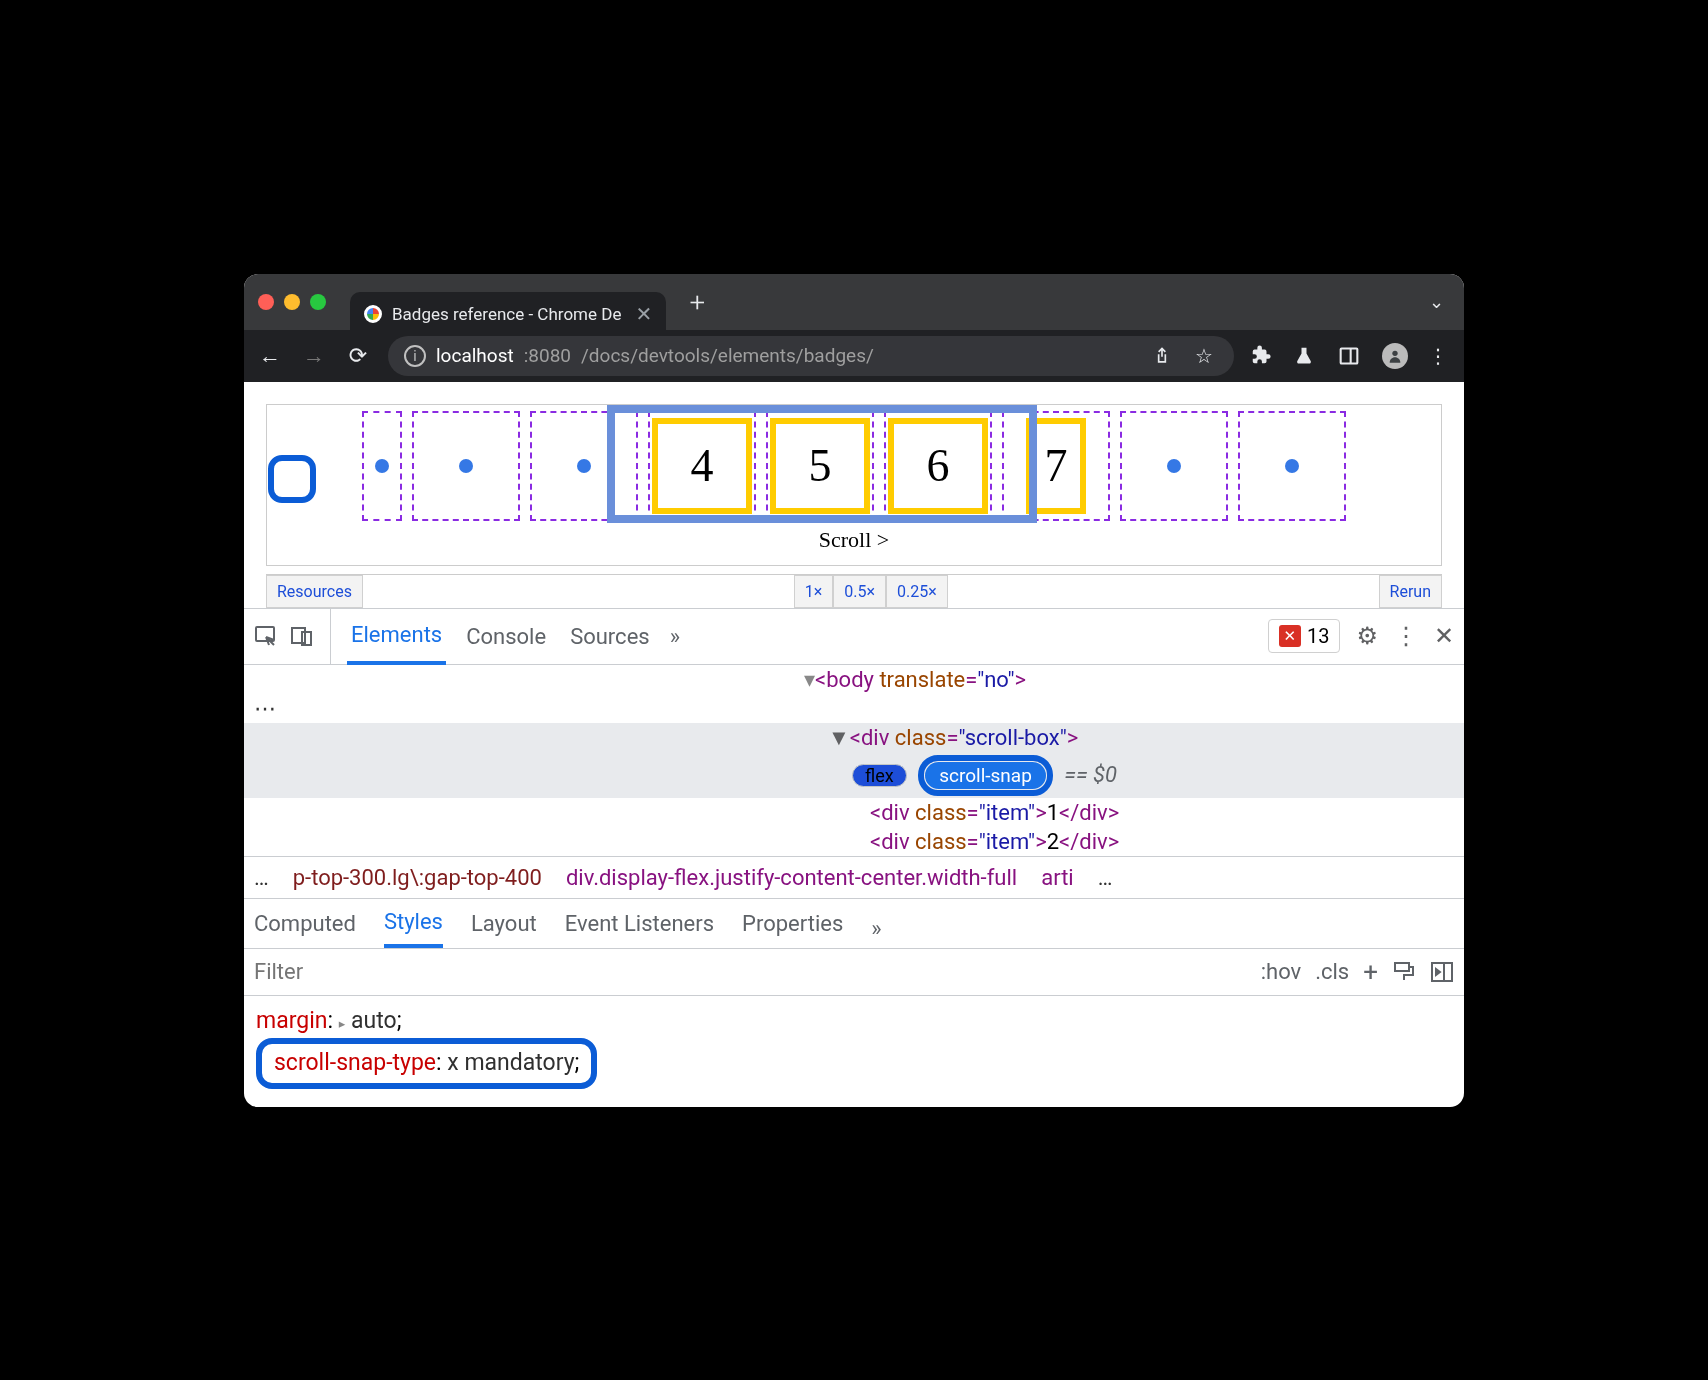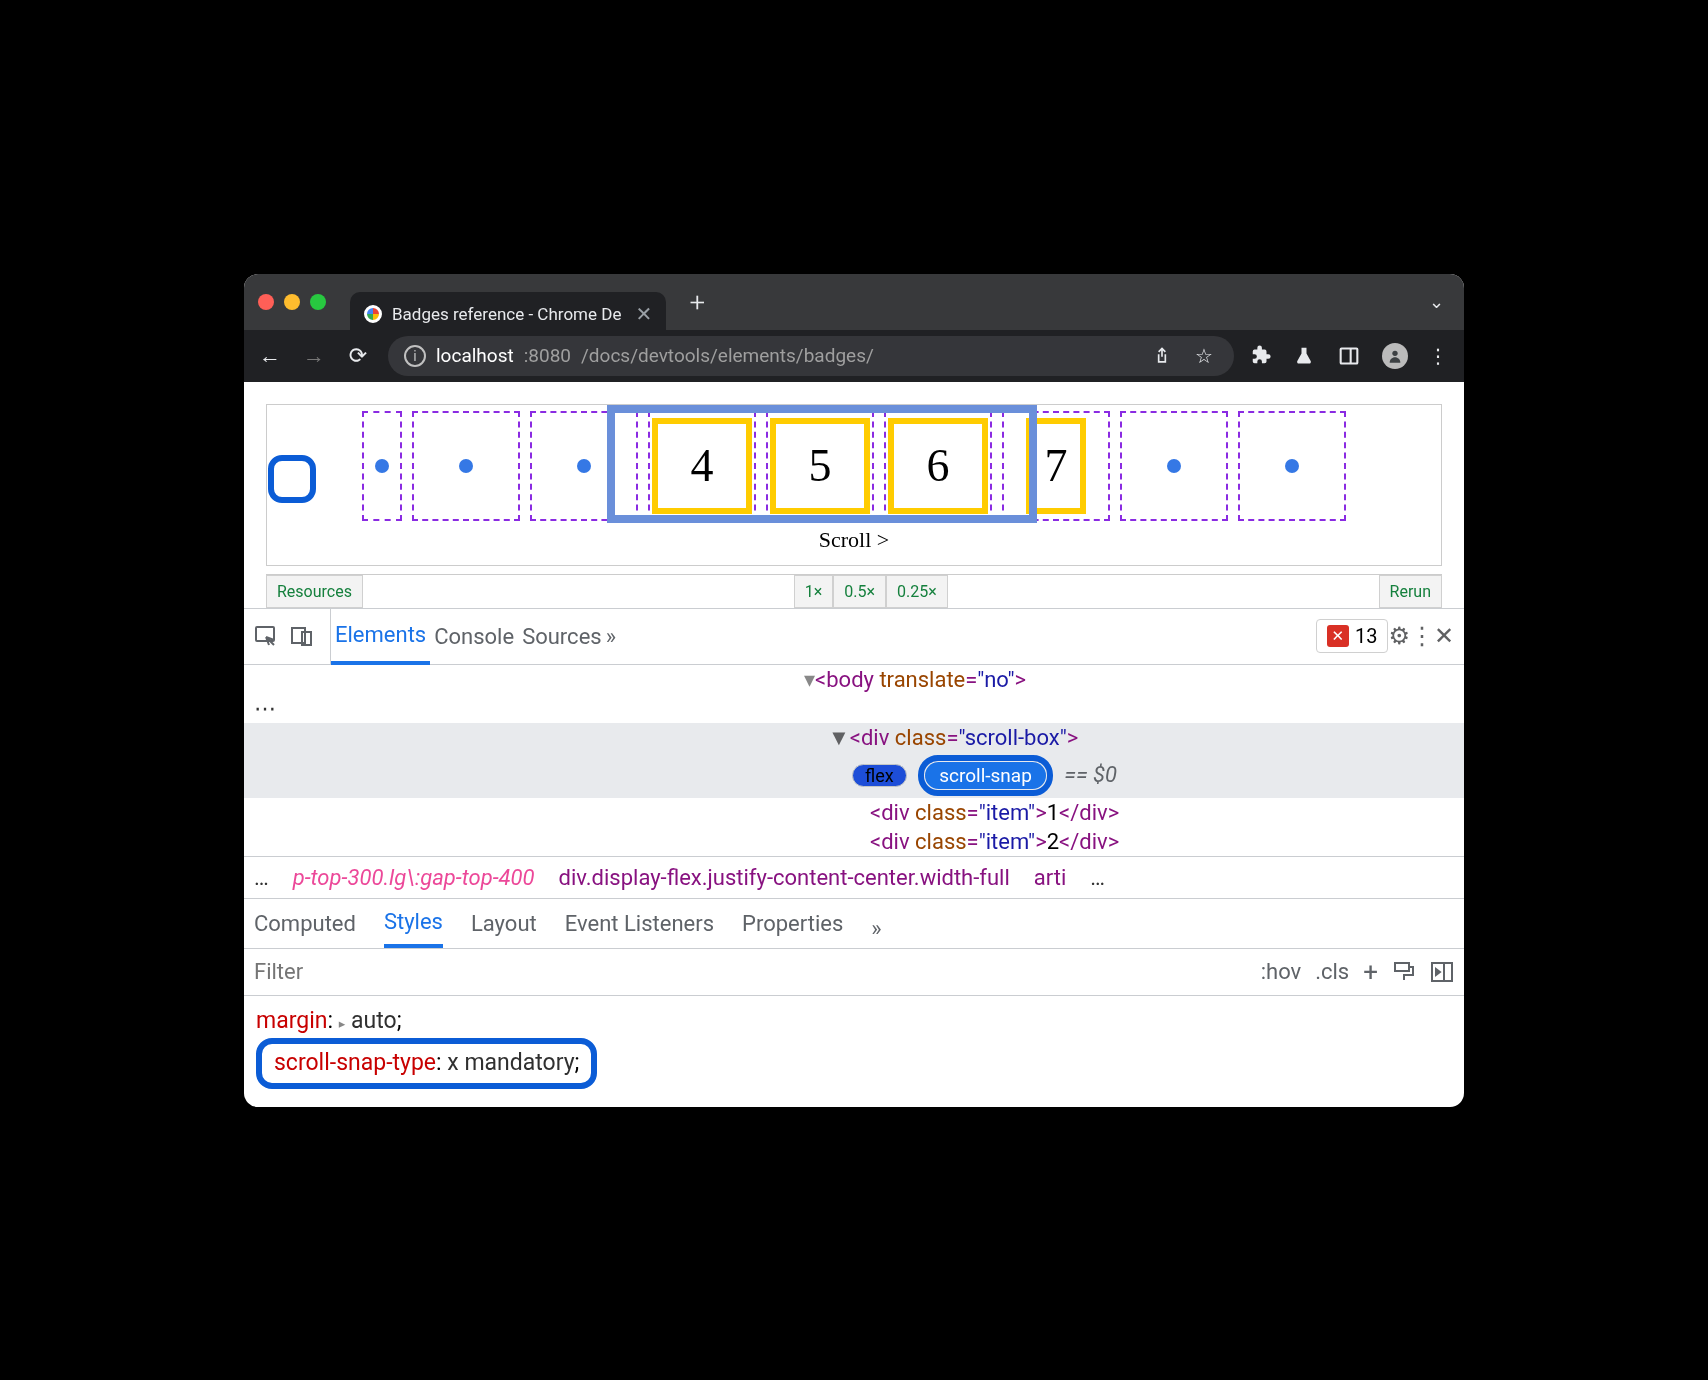--- a/index.html
+++ b/index.html
@@ -36,26 +36,26 @@
 .viewport { background: #fff; padding: 22px 22px 0; }
 .scroll-area { border: 1px solid #ccc; padding: 6px 6px 12px; position: relative; }
 .scroll-row { display: flex; gap: 10px; align-items: center; justify-content: center; }
 .item { border: 2px dashed #8a2be2; height: 110px; flex: 0 0 108px; position: relative; display: flex; align-items: center; justify-content: center; }
 .item .dot { width: 14px; height: 14px; background: #3578e5; border-radius: 50%; }
 .item.first { flex: 0 0 40px; }
 .visible-frame { border: 8px solid #6a8fda; position: absolute; top: 0; height: 118px; left: 340px; width: 430px; pointer-events: none; }
 .inner-item { border: 6px solid #fc0; background: #fff; width: 100px; height: 96px; display: flex; align-items: center; justify-content: center; font-size: 46px; font-family: Georgia, serif; }
 .highlight-dot { position: absolute; left: 1px; top: 50px; border: 6px solid #0b5cd6; border-radius: 14px; width: 48px; height: 48px; background: transparent; }
 .scroll-label { text-align: center; font-size: 22px; font-family: Georgia, serif; margin-top: 6px; }
-.controls { border-top: 1px solid #ccc; margin-top: 8px; display: flex; align-items: center; font-size: 16px; color: #15803d; }
+.controls { border-top: 1px solid #ccc; margin-top: 8px; display: flex; align-items: center; font-size: 16px; color: #1d4ed8; }
 .ctrl-btn { border: 1px solid #d0d0d0; background: #f3f3f3; padding: 6px 10px; font-size: 16px; }
 .ctrl-spacer { flex: 1; }
 
 
-.dt-head { border-top: 1px solid #cacdd1; display: flex; align-items: center; height: 56px; padding: 0 10px; gap: 0; }
+.dt-head { border-top: 1px solid #cacdd1; display: flex; align-items: center; height: 56px; padding: 0 10px; gap: 16px; }
 .dt-icnbox { display: flex; gap: 12px; border-right: 1px solid #cacdd1; padding-right: 16px; height: 100%; align-items: center; }
 .dt-icn { width: 24px; height: 24px; color: #5f6368; display: inline-flex; align-items: center; justify-content: center; font-size: 20px; }
 .dt-tab { font-size: 22px; color: #5f6368; padding: 14px 4px; cursor: pointer; }
 .dt-tab.active { color: #1a73e8; border-bottom: 4px solid #1a73e8; }
 .dt-more { font-size: 22px; color: #5f6368; }
 .err-badge { margin-left: auto; border: 1px solid #d0d0d0; border-radius: 4px; padding: 4px 10px; display: flex; align-items: center; gap: 6px; font-size: 20px; }
 .err-badge .x { background: #d93025; color: #fff; width: 22px; height: 22px; border-radius: 3px; display: inline-flex; align-items: center; justify-content: center; font-size: 15px; }
 .gear, .vdots, .close-dt { font-size: 24px; color: #606163; }
 
 
@@ -64,21 +64,21 @@
 .dom-row { padding: 2px 10px; white-space: nowrap; }
 .dom-row.sel { background: #e8eaed; }
 .tag { color: #881280; }
 .attrn { color: #994500; }
 .attrv { color: #1a1aa6; }
 .flex-pill { background: #1d4ed8; border: 1px solid #c4c7c5; border-radius: 12px; padding: 0 12px; font-size: 18px; display: inline-block; }
 .snap-pill { background: #1a73e8; color: #fff; border-radius: 14px; padding: 2px 14px; font-size: 19px; display: inline-block; }
 .snap-ring { border: 6px solid #0b5cd6; border-radius: 20px; display: inline-block; padding: 1px 1px; margin-left: 6px; }
 .dom-eq { color: #5f6368; font-style: italic; margin-left: 6px; }
 .crumbs { border-top: 1px solid #cacdd1; border-bottom: 1px solid #cacdd1; display: flex; align-items: center; padding: 8px 10px; font-size: 22px; gap: 24px; white-space: nowrap; overflow: hidden; }
-.crumbs .c1 { color: #ec4899; font-style: italic; }
+.crumbs .c1 { color: #7f1d1d; }
 .crumbs .c2 { color: #881280; }
 .crumbs .hellip { color: #333; }
 
 
 .styles-tabs { display: flex; align-items: center; gap: 28px; padding: 10px 10px 0; font-size: 22px; color: #5f6368; }
 .styles-tabs .s-tab { padding-bottom: 10px; cursor: pointer; }
 .styles-tabs .s-tab.active { color: #1a73e8; border-bottom: 4px solid #1a73e8; }
 .filter-row { border-top: 1px solid #cacdd1; border-bottom: 1px solid #cacdd1; display: flex; align-items: center; padding: 8px 10px; font-size: 22px; color: #5f6368; gap: 14px; }
 .filter-row input { border: none; font-size: 22px; flex: 1; outline: none; color: #333; }
 .css { font-family: ui-monospace, Menlo, monospace; font-size: 23px; padding: 8px 12px 18px; line-height: 1.5; }

